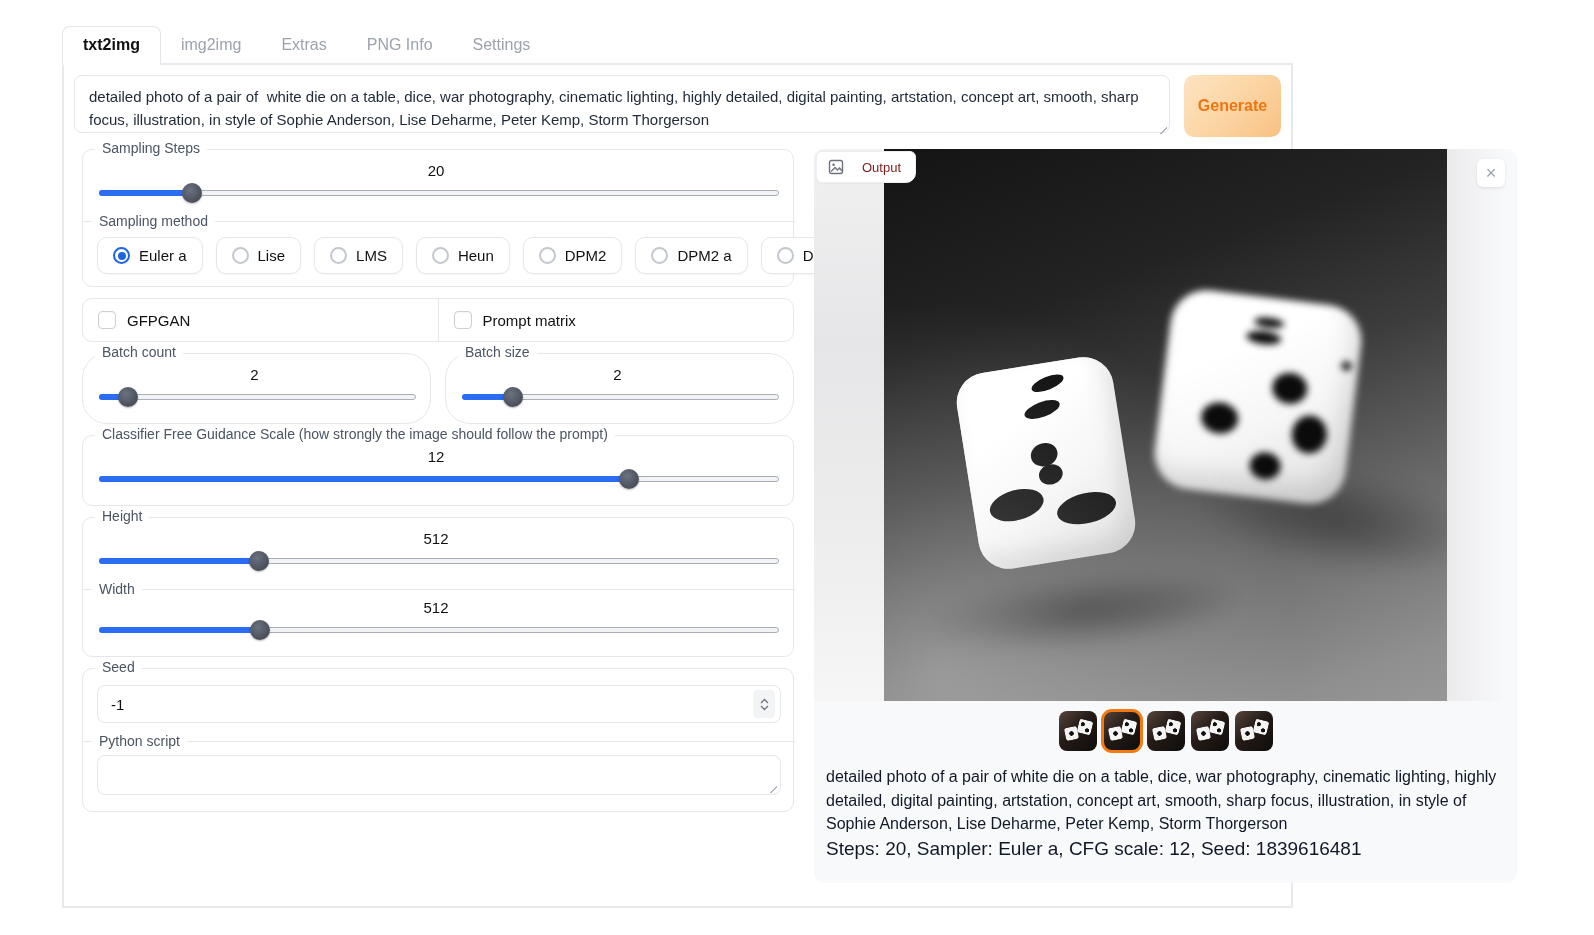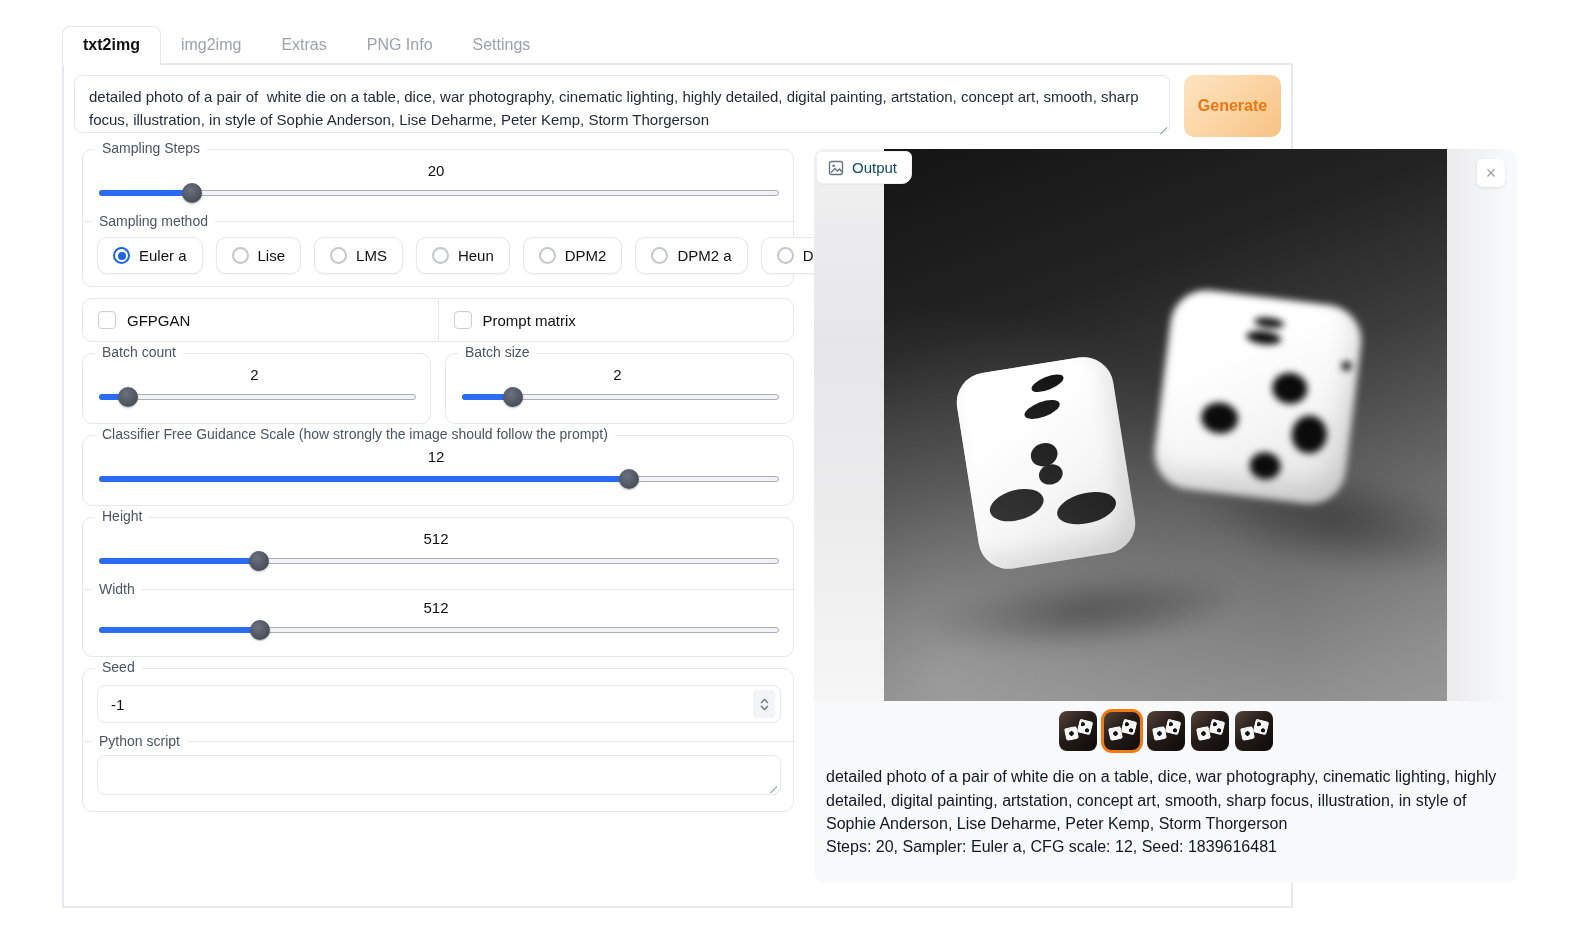--- a/index.html
+++ b/index.html
@@ -66,38 +66,38 @@
 
   
   .checkrow { display: flex; align-items: stretch; padding: 0; height: 44px; overflow: hidden; }
   .checkhalf { flex: 1; display: flex; align-items: center; gap: 11px; padding: 0 15px;
     font-size: 15px; color: #111; cursor: pointer; }
   .vdiv { width: 1px; background: #e5e7eb; }
   .cb { width: 18px; height: 18px; border: 1px solid #ccd0d6; border-radius: 4px; background: #fff;
     box-shadow: inset 0 1px 2px rgba(0,0,0,.04); }
 
   .two { display: grid; grid-template-columns: 1fr 1fr; gap: 14px; margin-bottom: 11px; }
-  .two .box { margin-bottom: 0; }
+  .two .box { margin-bottom: 0; border-radius: 25px; }
 
   
   .seedwrap { position: relative; margin-top: 4px; }
   input.seed { width: 100%; height: 38px; border: 1px solid #e5e7eb; border-radius: 8px;
     padding: 0 40px 0 13px; font-size: 15px; color: #111; font-family: inherit; }
   .spinner { position: absolute; top: 5px; right: 6px; width: 22px; height: 28px; border-radius: 4px;
     background: #f3f4f6; display: flex; flex-direction: column; align-items: center; justify-content: center; gap: 1px; cursor: pointer; }
   .spinner svg { display: block; }
   .scriptwrap { position: relative; margin-top: 6px; }
   textarea.script { width: 100%; height: 40px; border: 1px solid #e5e7eb; border-radius: 8px;
     resize: none; font-family: inherit; }
 
   
   .output-panel { position: relative; background: #f8f9fb; border-radius: 10px; height: 734px; overflow: hidden; }
-  .chip { position: absolute; top: 2px; left: 2px; z-index: 5; display: flex; align-items: center; gap: 8px;
+  .chip { position: absolute; top: 2px; left: 2px; z-index: 5; display: flex; align-items: center; gap: 18px;
     background: #fff; border: 1px solid #eceef2; border-radius: 6px 6px 10px 6px; padding: 7px 14px 7px 11px;
-    font-size: 15px; color: #0c4a6e; box-shadow: 0 1px 2px rgba(0,0,0,.04); }
+    font-size: 13px; color: #7f1d1d; box-shadow: 0 1px 2px rgba(0,0,0,.04); }
   .close { position: absolute; top: 10px; right: 12px; z-index: 5; width: 28px; height: 28px;
     background: #fff; border-radius: 6px; box-shadow: 0 1px 3px rgba(0,0,0,.1);
     color: #9ca3af; font-size: 18px; line-height: 28px; text-align: center; cursor: pointer; }
 
   .gallery { display: flex; justify-content: center; height: 552px; background: #f5f5f6; }
   .strip { width: 70px; height: 100%; }
   .strip.l { background: linear-gradient(to bottom, #f1f1f2, #e6e6e8 35%, #ededee 70%, #f6f6f7); }
   .strip.r { background: linear-gradient(to right, #ebebec, #f8f9fb 85%); }
   .spacer { flex: 1; background: #f8f9fb; }
   .spacer.l { background: linear-gradient(to right,#f8f9fb 60%, #f3f3f4); }
@@ -142,21 +142,21 @@
   .thumb i { position: absolute; background: #f4f4f4; border-radius: 3px;
     background-image: radial-gradient(circle at 50% 50%, #111 0 2px, transparent 2.5px); }
   .thumb i.a { width: 13px; height: 13px; left: 6px; top: 16px; transform: rotate(-12deg); }
   .thumb i.b { width: 14px; height: 14px; right: 5px; top: 9px; transform: rotate(14deg);
     background-image: radial-gradient(circle at 30% 35%, #111 0 1.8px, transparent 2.3px),
                       radial-gradient(circle at 70% 70%, #111 0 1.8px, transparent 2.3px); }
 
   
   .caption { padding: 12px 12px 0 12px; }
   .cap-prompt { font-size: 16px; line-height: 1.47; color: #111827; }
-  .cap-params { font-size: 16px; margin-top: 2px; color: #111827; }
+  .cap-params { font-size: 19px; margin-top: 2px; color: #111827; }
   .cap-time { font-size: 13.5px; margin-top: 5px; color: #4b5563; }
 </style>
 </head>
 <body>
 
 <div class="page">
 
   <div class="tabbar">
     <div class="tab active">txt2img</div>
     <div class="tab">img2img</div>

